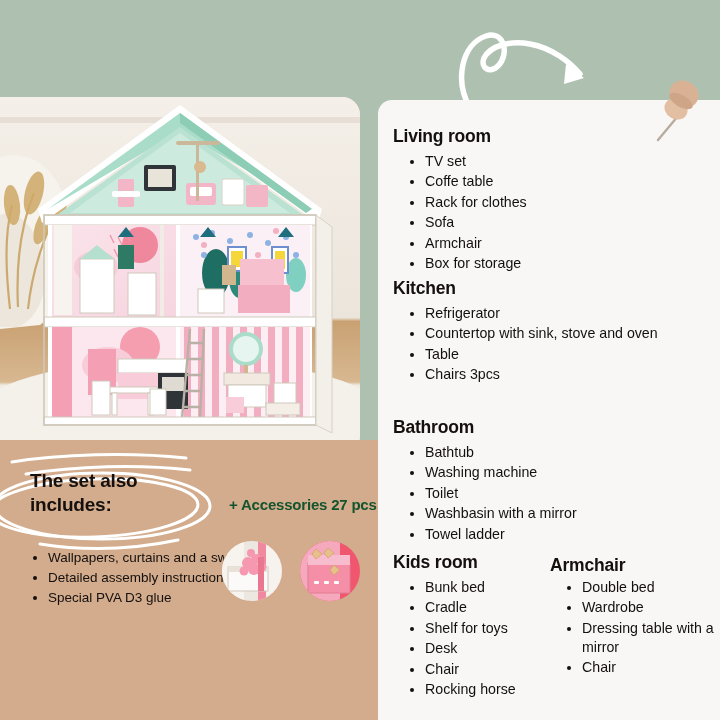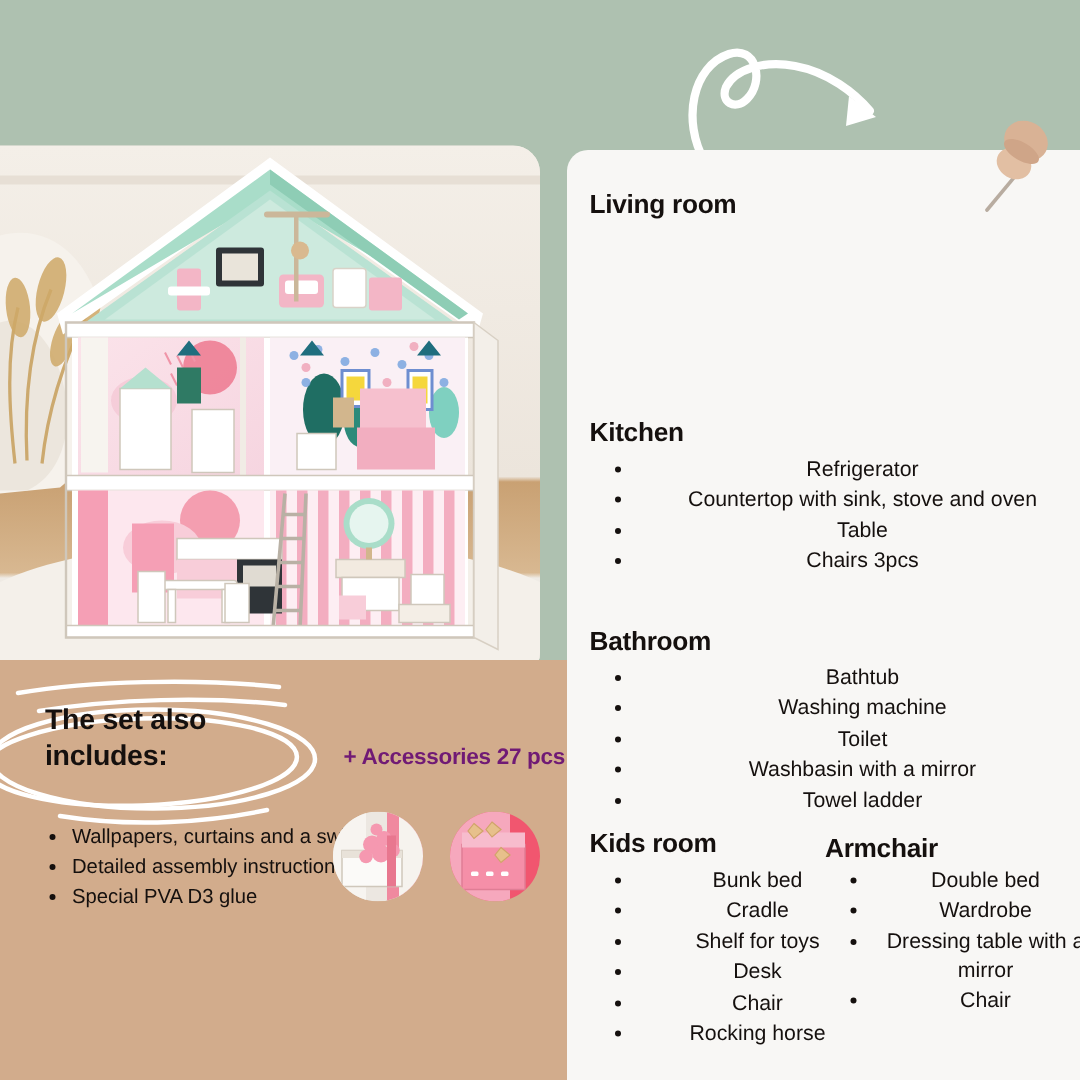--- a/index.html
+++ b/index.html
@@ -88,21 +88,21 @@
   }
   .set-also-list li { margin-bottom: 1px; }
 
   .accessories-label {
     position: absolute;
     left: 209px;
     top: 496px;
     font-size: 15px;
     font-weight: 700;
     letter-spacing: -0.2px;
-    color: #701a75;
+    color: #14532d;
     white-space: nowrap;
     padding-left: 20px;
   }
   .acc-circle {
     position: absolute;
     width: 60px;
     height: 60px;
     border-radius: 50%;
     overflow: hidden;
     top: 541px;
@@ -126,21 +126,20 @@
   
   .list-panel {
     position: absolute;
     left: 378px;
     top: 100px;
     width: 342px;
     height: 620px;
     background: #f8f7f5;
     border-radius: 14px 0 0 0;
     overflow: hidden;
-    text-align: center;
   }
   .pin-icon {
     position: absolute;
     left: 648px;
     top: 78px;
     width: 60px;
     height: 66px;
     pointer-events: none;
   }
 
@@ -426,20 +425,28 @@
         <rect x="14" y="40" width="5" height="3" rx="1"></rect>
         <rect x="24" y="40" width="5" height="3" rx="1"></rect>
         <rect x="34" y="40" width="5" height="3" rx="1"></rect>
       </g>
     </svg>
   </div>
 
   <div class="list-panel">
 
     <div class="room-h" id="h-living">Living room</div>
+    <ul class="room-ul" id="ul-living">
+      <li>TV set</li>
+      <li>Coffe table</li>
+      <li>Rack for clothes</li>
+      <li>Sofa</li>
+      <li>Armchair</li>
+      <li>Box for storage</li>
+    </ul>
 
     <div class="room-h" id="h-kitchen">Kitchen</div>
     <ul class="room-ul" id="ul-kitchen">
       <li>Refrigerator</li>
       <li>Countertop with sink, stove and oven</li>
       <li>Table</li>
       <li>Chairs 3pcs</li>
     </ul>
 
     <div class="room-h" id="h-bathroom">Bathroom</div>

